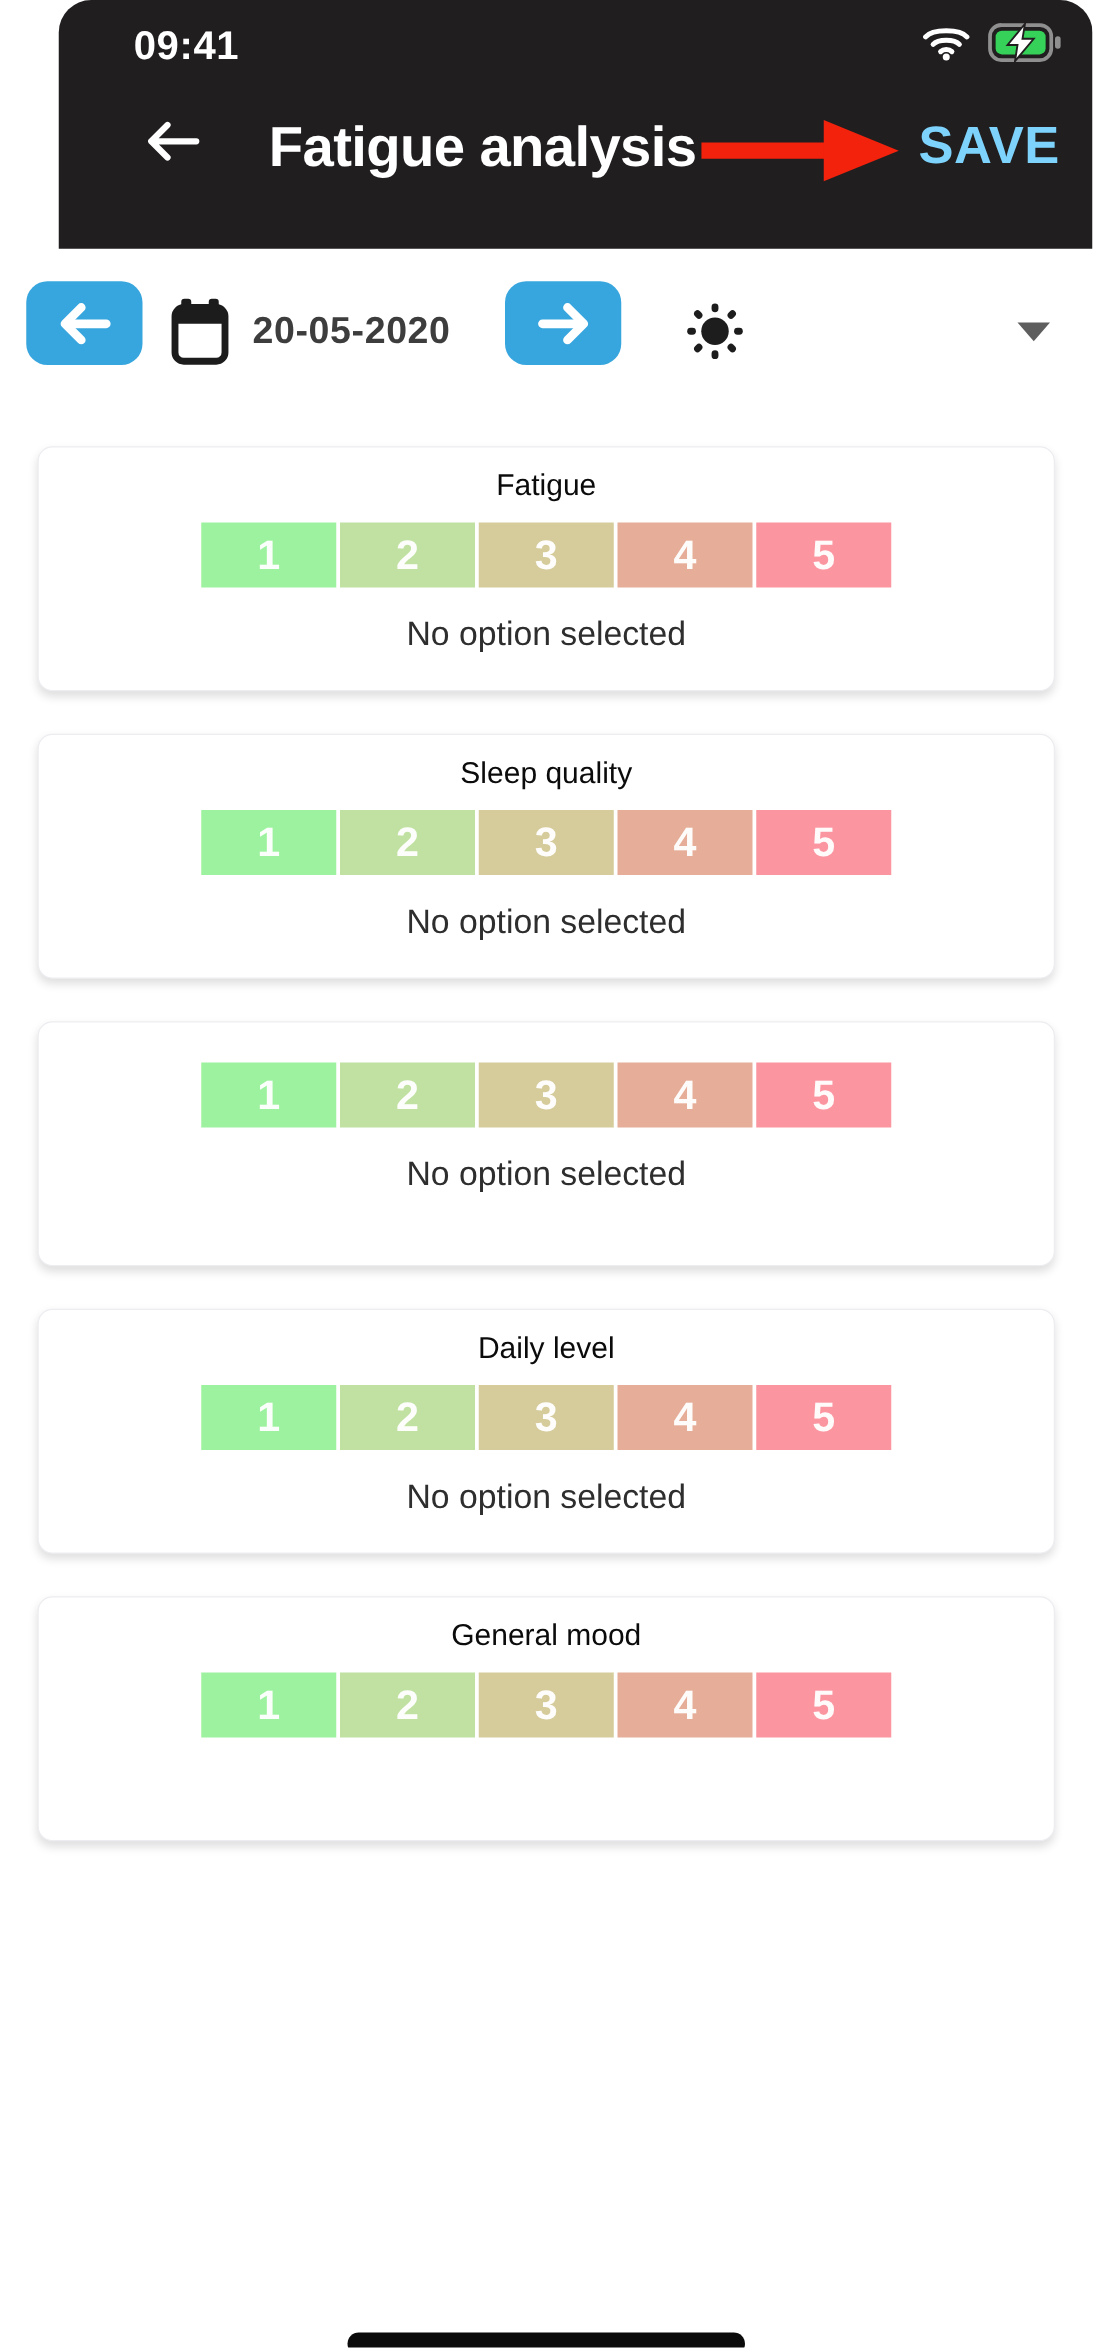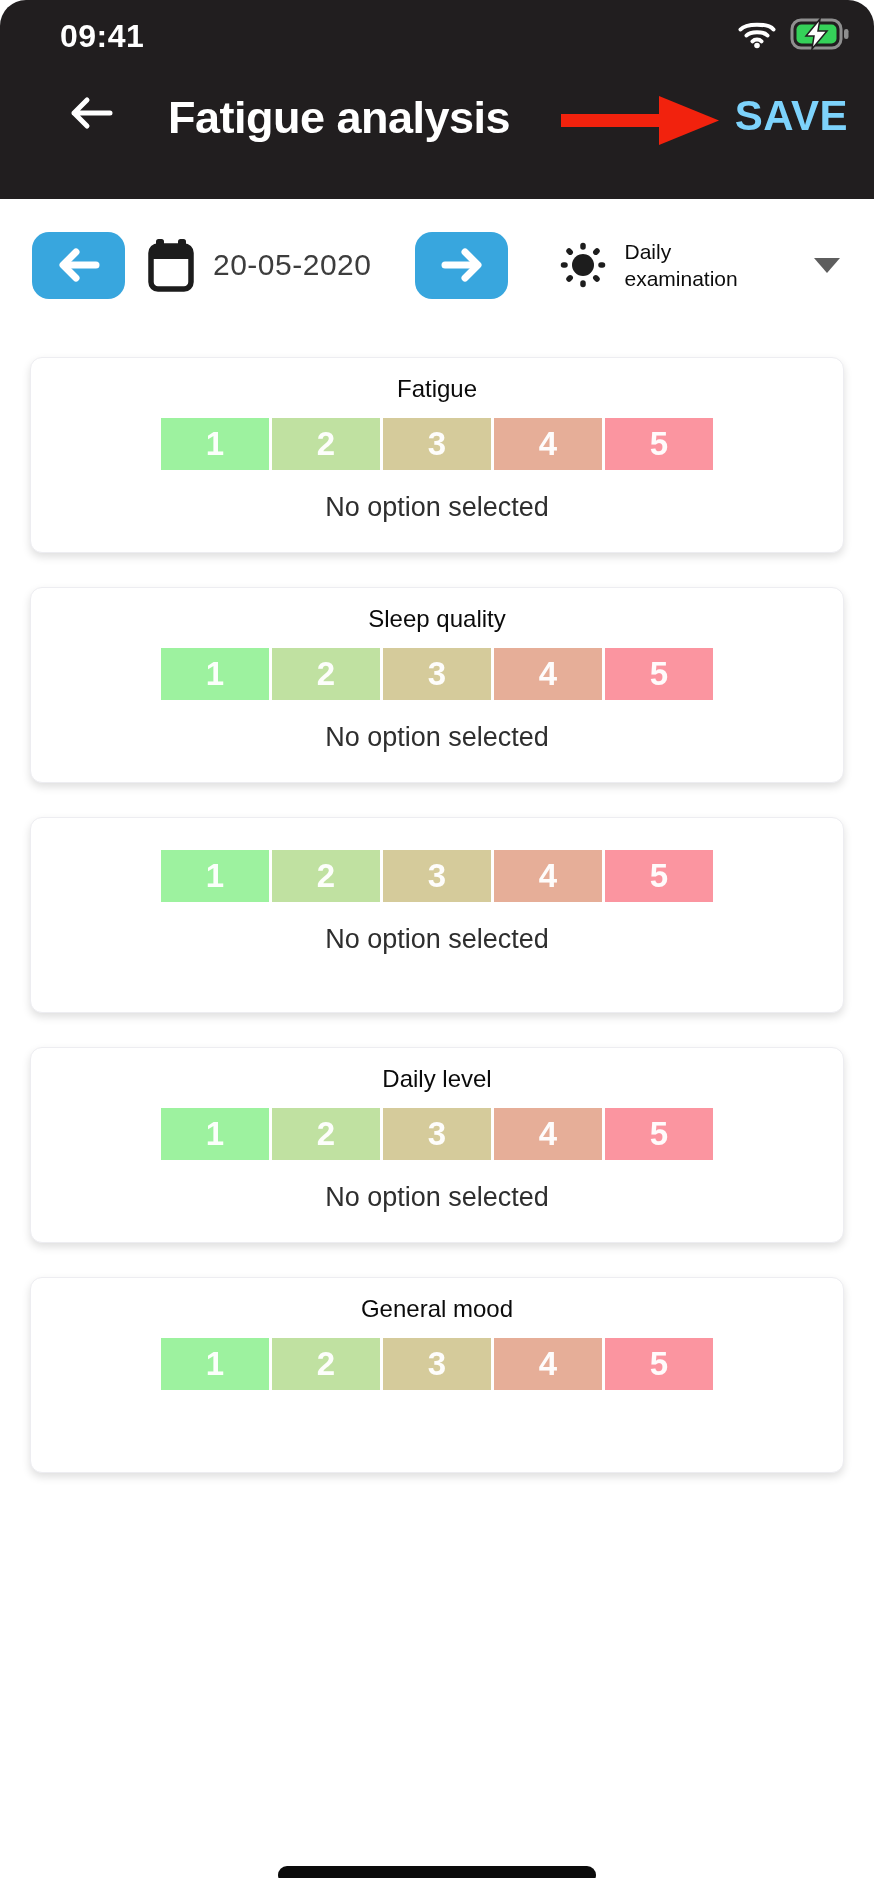--- a/index.html
+++ b/index.html
@@ -35,23 +35,24 @@
     font-size:45px; font-weight:bold; letter-spacing:-.5px;
   }
   .annot-arrow { margin-left:auto; margin-right:14px; }
   .save-btn {
     font-size:42px; font-weight:bold; color:#7dd3fc; letter-spacing:.5px;
     cursor:pointer;
   }
 
   
   .toolbar {
-    display:flex; align-items:center;
-    margin-top:26px; padding:0 20px 0 32px;
+    display:flex; 
+    margin-top:26px; padding:0 20px 0 21px;
     height:80px;
+    font-weight:bold;
   }
   .nav-day-btn {
     width:93px; height:67px; border:none; border-radius:17px;
     display:flex; align-items:center; justify-content:center;
     cursor:pointer;
   }
   .date-control { display:flex; align-items:center; margin-left:22px; cursor:pointer; }
   .date-text { margin-left:18px; font-size:30px; color:#3d3d3d; letter-spacing:.5px; }
   .next-wrap { margin-left:44px; }
   .exam-select { display:flex; align-items:center; margin-left:50px; flex:1; cursor:pointer; }
@@ -95,21 +96,21 @@
   
   .home-indicator {
     position:absolute; bottom:-6px; left:50%; transform:translateX(-50%);
     width:318px; height:18px; border-radius:9px;
     background:#0b0b0b; cursor:grab;
   }
 </style>
 </head>
 <body>
 
-<div class="header" style="background: rgb(33, 30, 31);">
+<div class="header" style="background: rgb(33, 30, 31); margin-left: 47px;">
   <div class="status-row">
     <span class="time">09:41</span>
     <span class="status-icons">
       <span>
         <svg width="38" height="30" viewBox="0 0 38 30">
           <path d="M2.5 10.5 C 8 4, 30 4, 35.5 10.5" fill="none" stroke="#fff" stroke-width="4" stroke-linecap="round"></path>
           <path d="M8.5 16.5 C 12.5 12, 25.5 12, 29.5 16.5" fill="none" stroke="#fff" stroke-width="4" stroke-linecap="round"></path>
           <path d="M14.5 22.3 C 16.8 20, 21.2 20, 23.5 22.3" fill="none" stroke="#fff" stroke-width="4" stroke-linecap="round"></path>
           <circle cx="19" cy="26.5" r="2.8" fill="#fff"></circle>
         </svg>
@@ -174,21 +175,20 @@
         <path d="M25 5.5 L25 7"></path>
           <path d="M25 43 L25 44.5"></path>
         <path d="M5.5 25 L7 25"></path>
           <path d="M43 25 L44.5 25"></path>
         <path d="M11 11 L12.2 12.2"></path>
           <path d="M37.8 37.8 L39 39"></path>
         <path d="M39 11 L37.8 12.2"></path>
           <path d="M12.2 37.8 L11 39"></path>
       </g>
     </svg>
-    <span class="exam-label">Daily examination</span>
     <span class="chevron-down"></span>
   </span>
 </div>
 
 <div class="cards">
 
   <div class="card">
     <div class="card-title">Fatigue</div>
     <div class="rating-row">
       <button class="rating-btn" style="background: rgb(157, 242, 159);">1</button>

